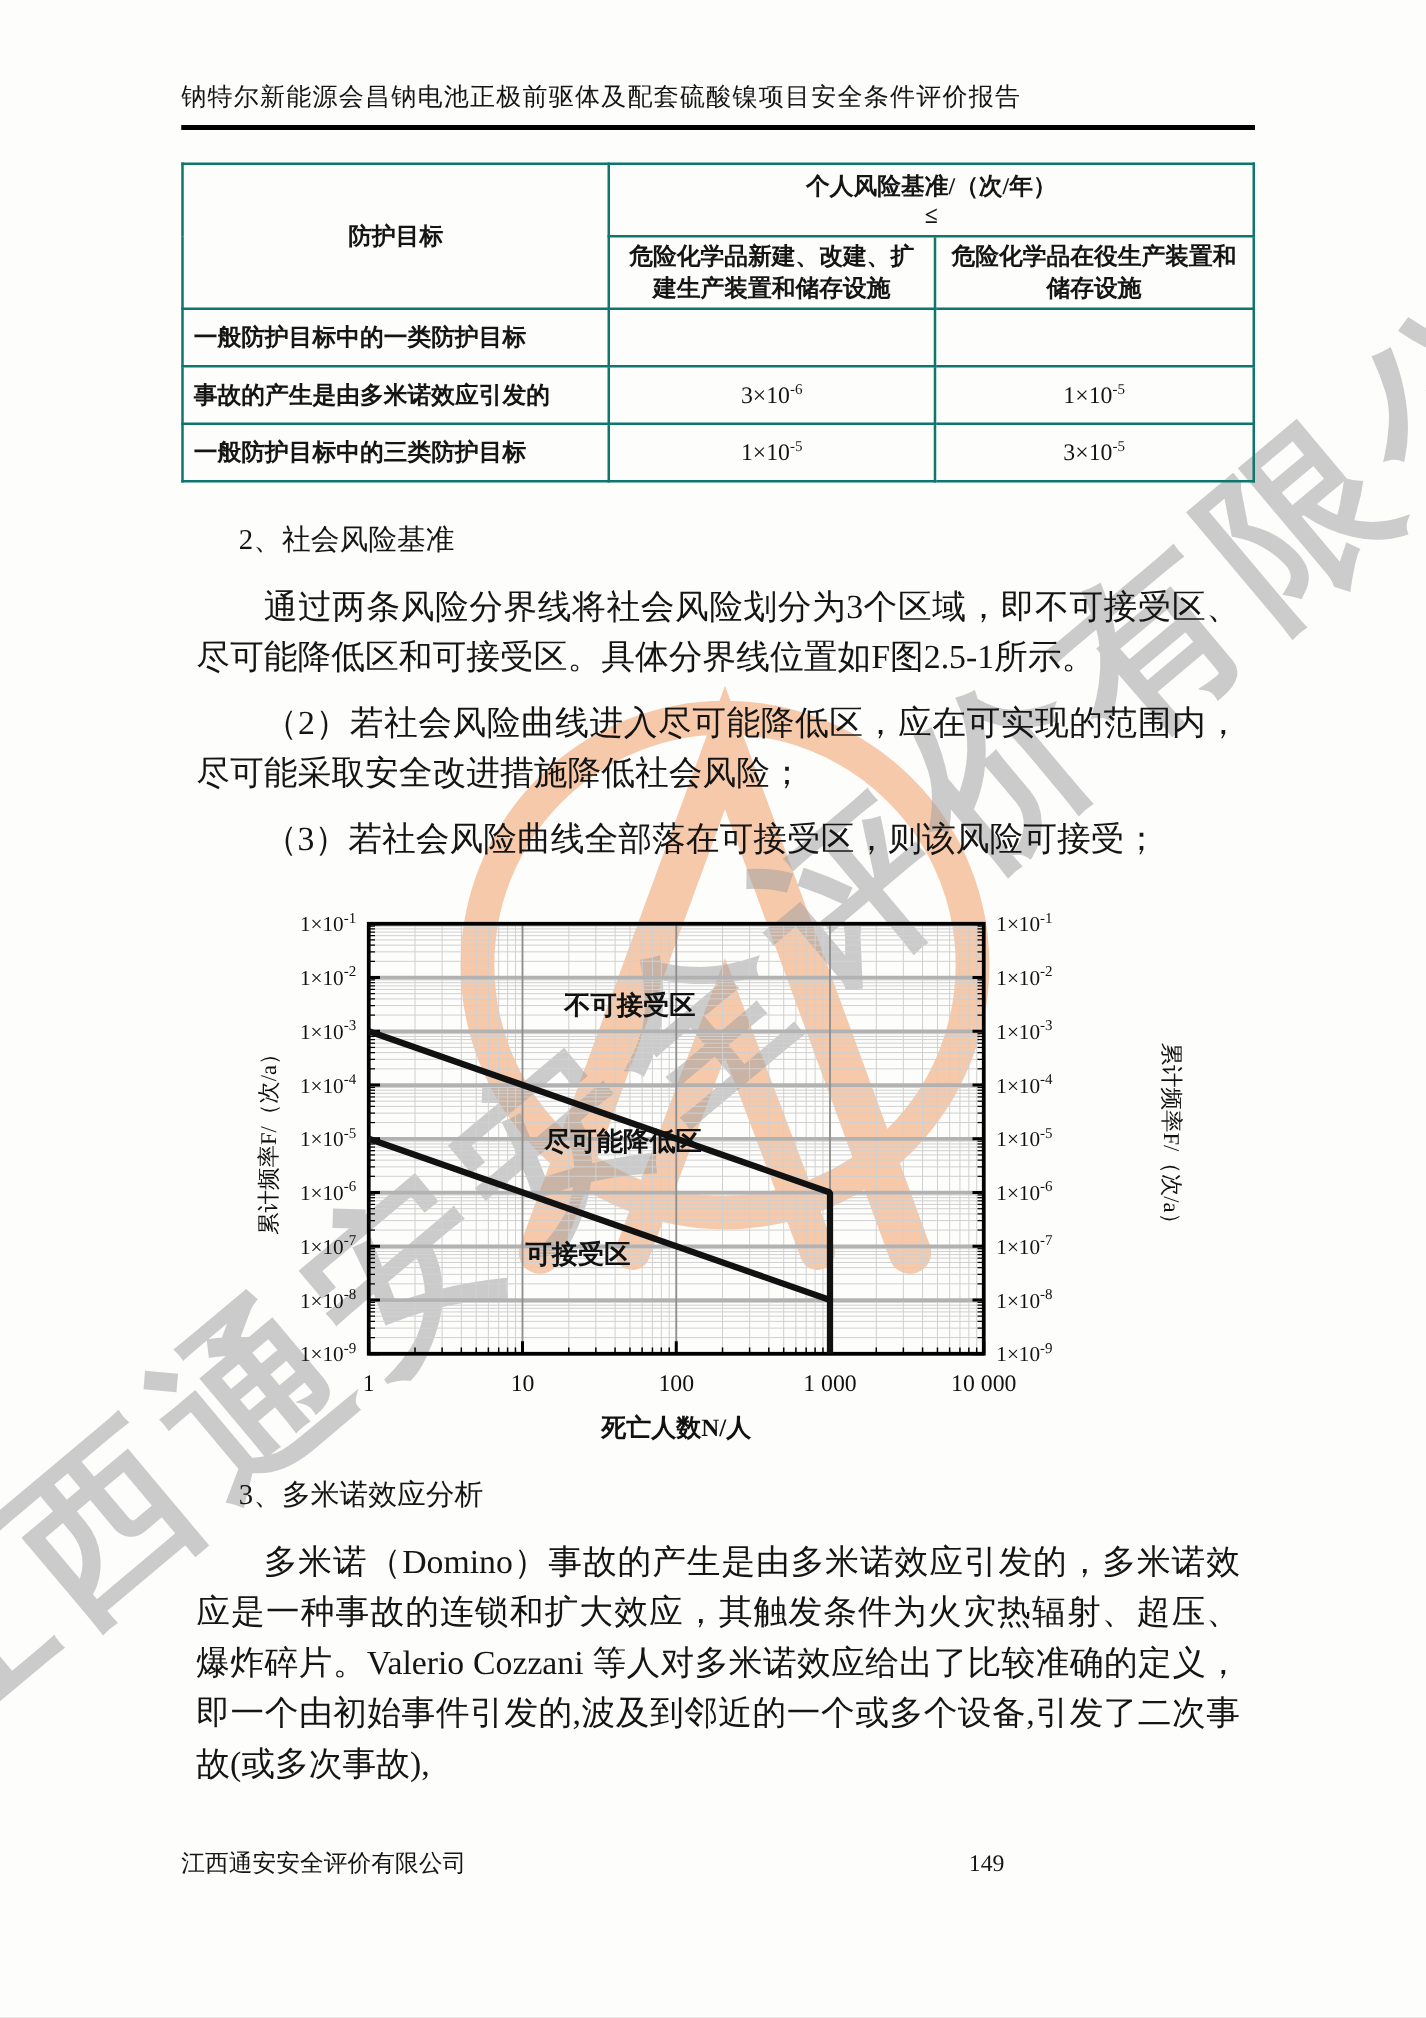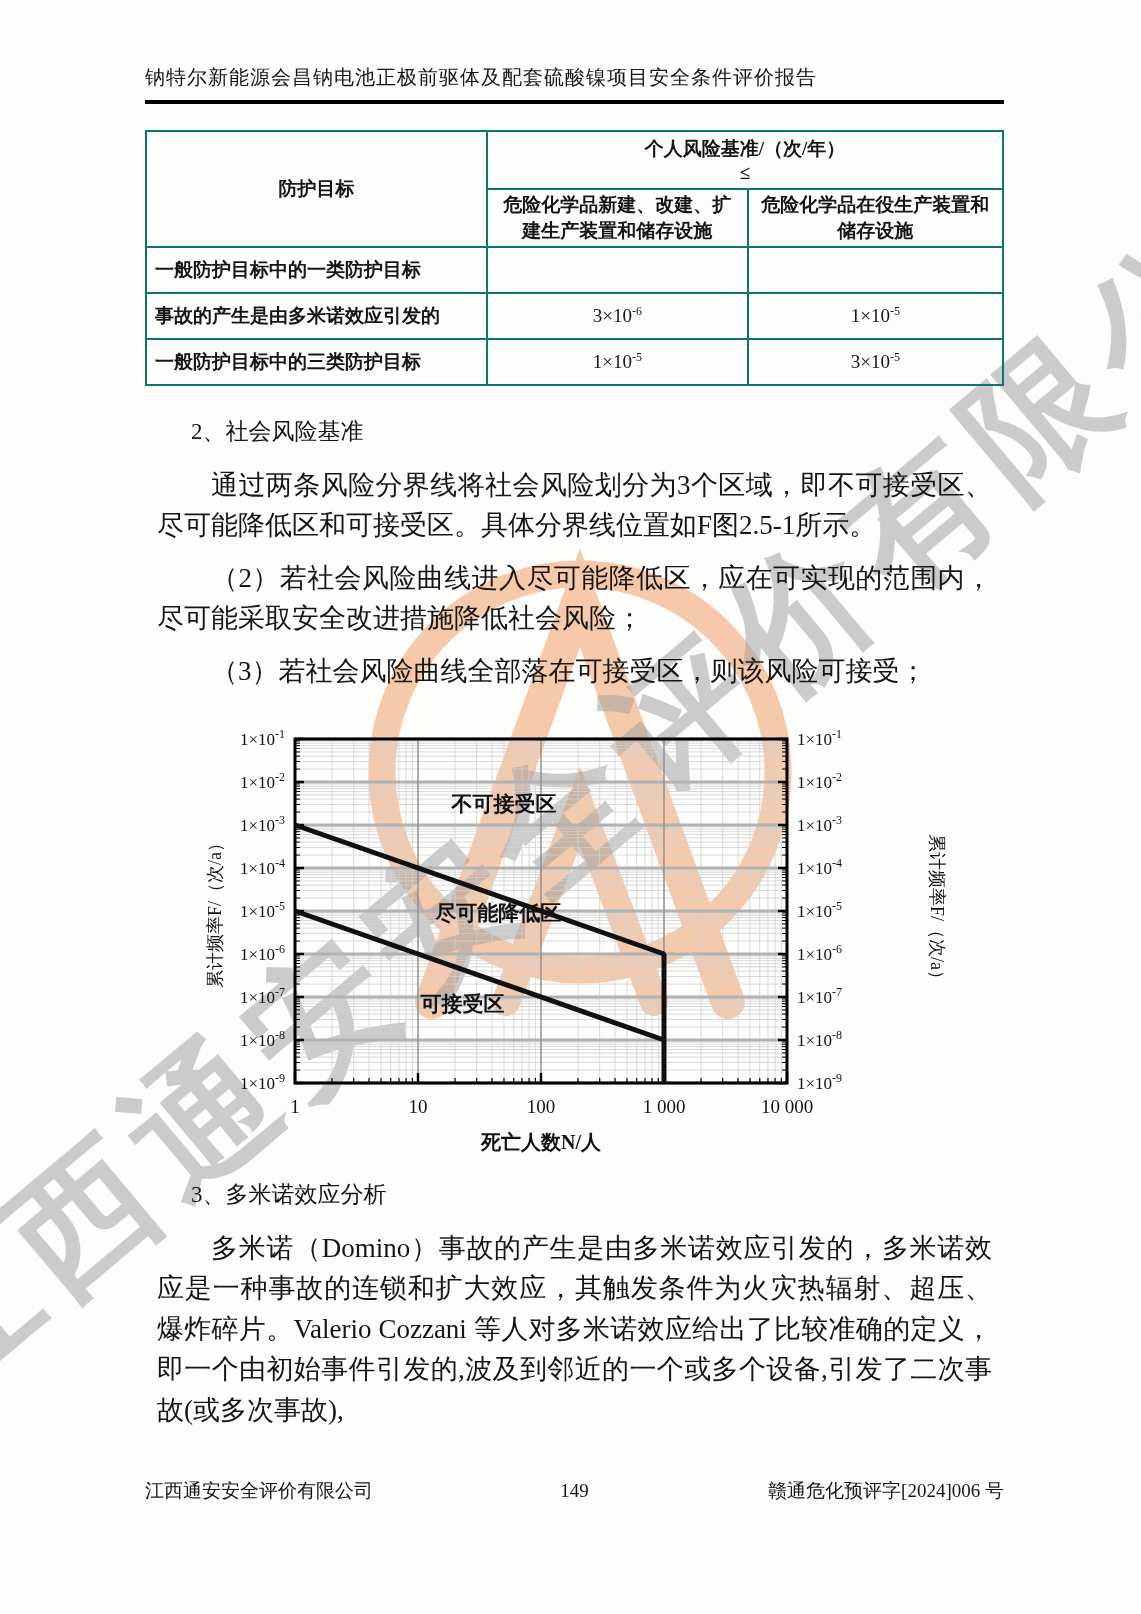--- a/index.html
+++ b/index.html
@@ -445,15 +445,14 @@
         </svg>
     </div>
 
     <div class="sec-heading2">3、多米诺效应分析</div>
     <p class="para">多米诺（Domino）事故的产生是由多米诺效应引发的，多米诺效应是一种事故的连锁和扩大效应，其触发条件为火灾热辐射、超压、爆炸碎片。Valerio Cozzani 等人对多米诺效应给出了比较准确的定义，即一个由初始事件引发的,波及到邻近的一个或多个设备,引发了二次事故(或多次事故),</p>
   </div>
 
   <div class="footer">
     <span class="f-left">江西通安安全评价有限公司</span>
     <span class="f-center">149</span>
-    <span class="f-right">赣通危化预评字[2024]006 号</span>
   </div>
 </div>
 
 </body></html>

